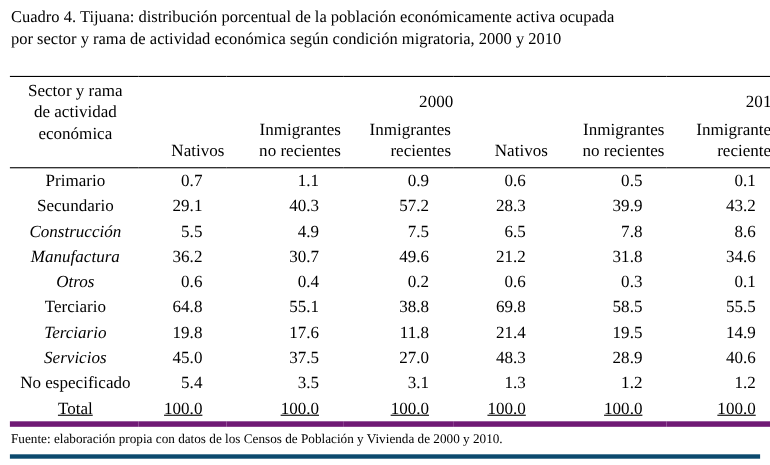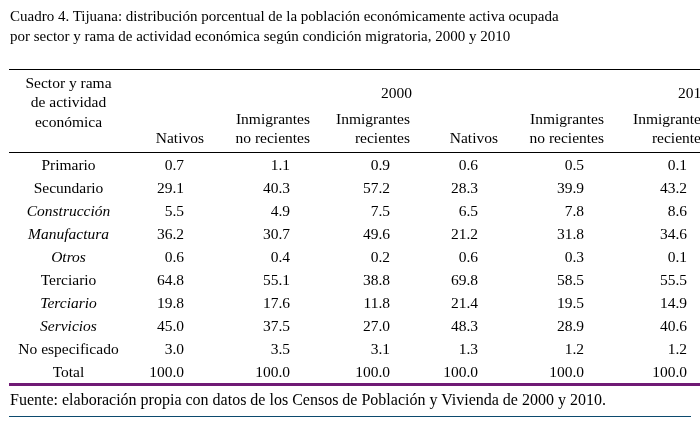--- a/index.html
+++ b/index.html
@@ -48,28 +48,28 @@
     vertical-align: bottom;
     white-space: pre-line;
     line-height: 1.22;
     padding: 0 2px 5px 2px;
     border-bottom: 1px solid #000;
   }
 
   tbody td { padding: 2.5px 0; }
   td.stub { text-align: center; padding-left: 2px; }
   td.num  { text-align: right; padding-right: 22px; }
-  tr.total-row td { border-bottom: 3px solid #701a75; }
+  tr.total-row td { border-bottom: 5px solid #701a75; text-decoration: underline; }
   .italic { font-style: italic; }
 
   .source {
-    font-size: 16px;
+    font-size: 12px;
     line-height: 1.3;
     padding: 4px 0 5px 1px;
-    border-bottom: 1px solid #0c4a6e;
+    border-bottom: 4px solid #0c4a6e;
   }
 </style>
 </head>
 <body>
 
 <div class="page">
 
   <div class="title">Cuadro 4. Tijuana: distribución porcentual de la población económicamente activa ocupada
 por sector y rama de actividad económica según condición migratoria, 2000 y 2010</div>
 
@@ -172,21 +172,21 @@
         <td class="stub italic">Servicios</td>
         <td class="num">45.0</td>
         <td class="num">37.5</td>
         <td class="num">27.0</td>
         <td class="num">48.3</td>
         <td class="num">28.9</td>
         <td class="num">40.6</td>
       </tr>
       <tr>
         <td class="stub">No especificado</td>
-        <td class="num">3.0</td>
+        <td class="num">5.4</td>
         <td class="num">3.5</td>
         <td class="num">3.1</td>
         <td class="num">1.3</td>
         <td class="num">1.2</td>
         <td class="num">1.2</td>
       </tr>
       <tr class="total-row">
         <td class="stub">Total</td>
         <td class="num">100.0</td>
         <td class="num">100.0</td>

